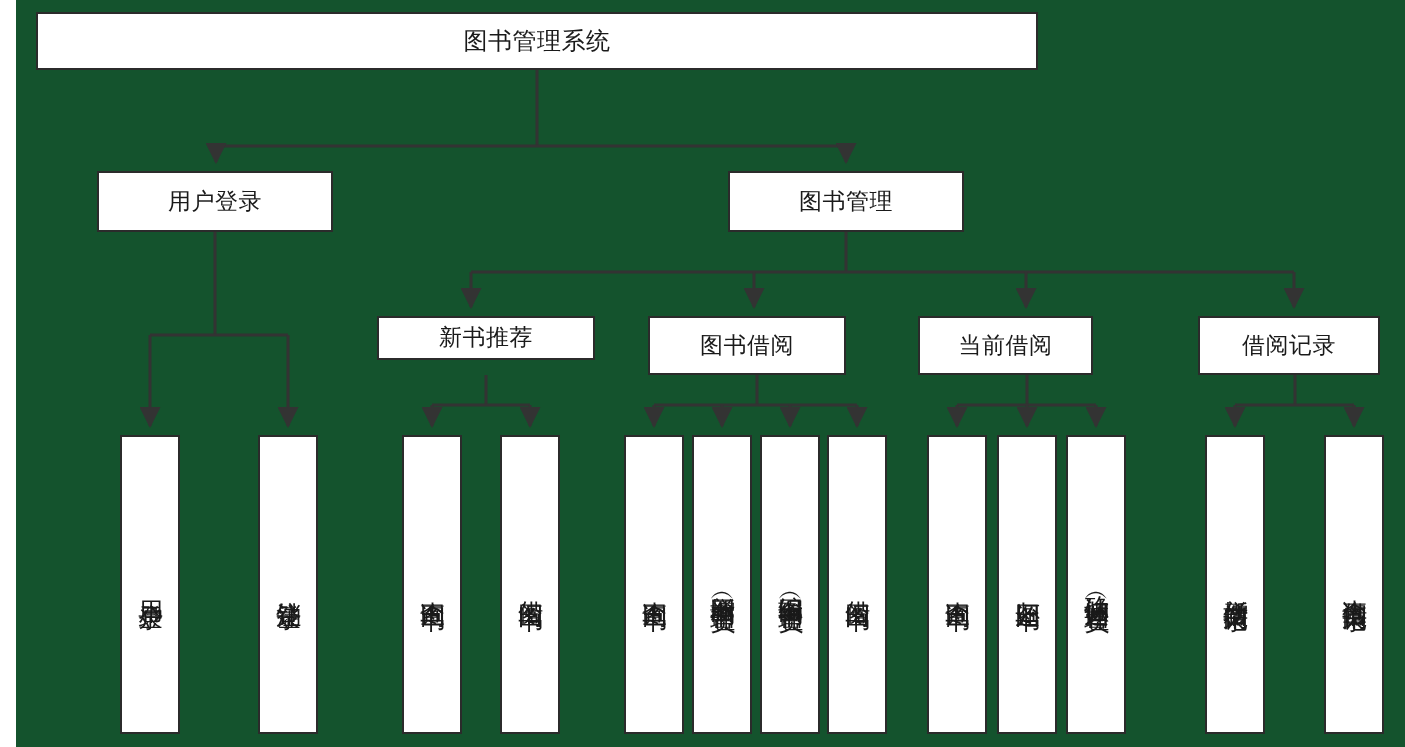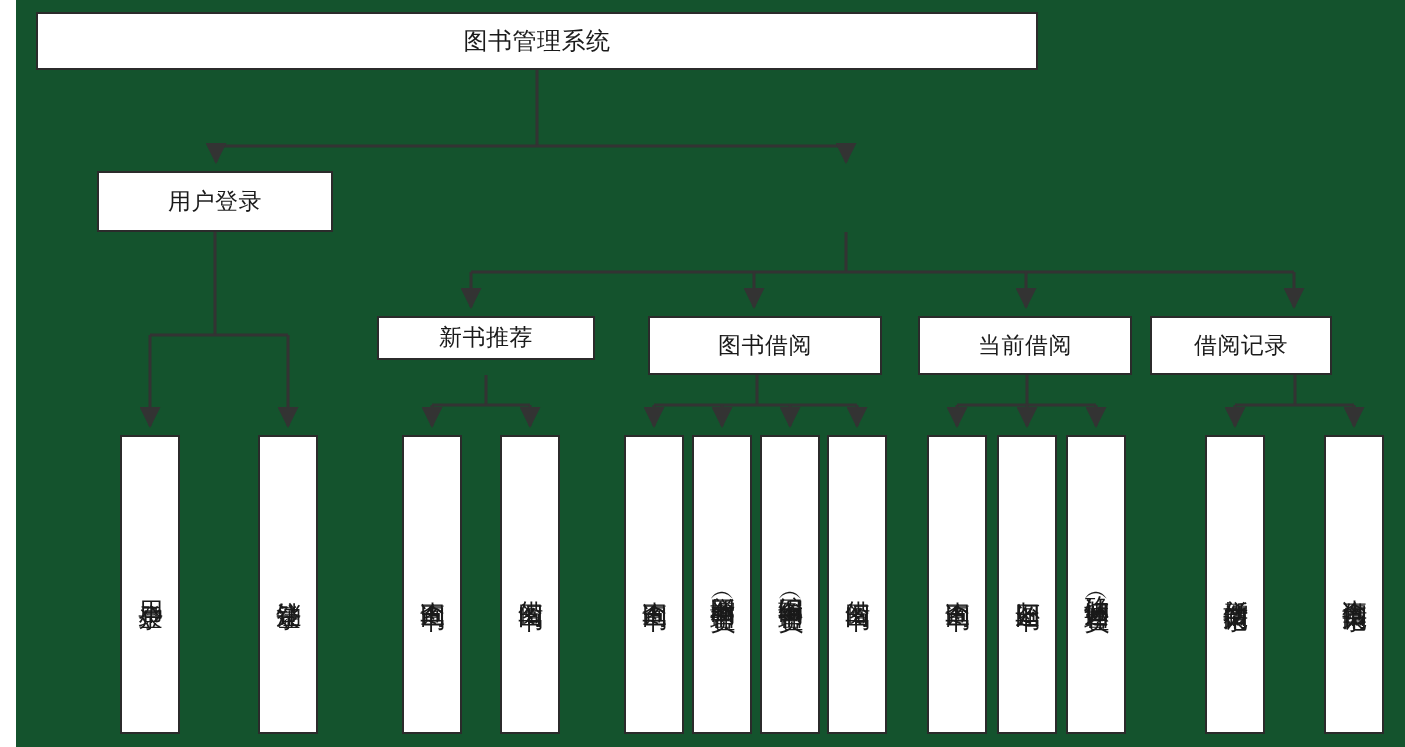--- a/index.html
+++ b/index.html
@@ -124,31 +124,34 @@
     </g>
   </svg>
 
   <div class="node root horiz" style="left: 20px; top: 12px; width: 1002px; height: 58px; border-color: rgb(43, 43, 43); background: rgb(255, 255, 255); color: rgb(26, 26, 26);">
     <span class="lbl">图书管理系统</span>
   </div>
 
   <div class="node horiz" style="left: 81px; top: 171px; width: 236px; height: 61px; border-color: rgb(43, 43, 43); background: rgb(255, 255, 255); color: rgb(26, 26, 26);">
     <span class="lbl">用户登录</span>
   </div>
+  <div class="node horiz" style="left: 712px; top: 171px; width: 236px; height: 61px; border-color: rgb(43, 43, 43); background: rgb(255, 255, 255); color: rgb(26, 26, 26);">
+    <span class="lbl">图书管理</span>
+  </div>
 
   <div class="node horiz" style="left: 361px; top: 316px; width: 218px; height: 44px; border-color: rgb(43, 43, 43); background: rgb(255, 255, 255); color: rgb(26, 26, 26);">
     <span class="lbl">新书推荐</span>
   </div>
-  <div class="node horiz" style="left: 632px; top: 316px; width: 234px; height: 59px; border-color: rgb(43, 43, 43); background: rgb(255, 255, 255); color: rgb(26, 26, 26);">
+  <div class="node horiz" style="left: 632px; top: 316px; width: 198px; height: 59px; border-color: rgb(43, 43, 43); background: rgb(255, 255, 255); color: rgb(26, 26, 26);">
     <span class="lbl">图书借阅</span>
   </div>
-  <div class="node horiz" style="left: 902px; top: 316px; width: 214px; height: 59px; border-color: rgb(43, 43, 43); background: rgb(255, 255, 255); color: rgb(26, 26, 26);">
+  <div class="node horiz" style="left: 902px; top: 316px; width: 175px; height: 59px; border-color: rgb(43, 43, 43); background: rgb(255, 255, 255); color: rgb(26, 26, 26);">
     <span class="lbl">当前借阅</span>
   </div>
-  <div class="node horiz" style="left: 1134px; top: 316px; width: 182px; height: 59px; border-color: rgb(43, 43, 43); background: rgb(255, 255, 255); color: rgb(26, 26, 26);">
+  <div class="node horiz" style="left: 1182px; top: 316px; width: 182px; height: 59px; border-color: rgb(43, 43, 43); background: rgb(255, 255, 255); color: rgb(26, 26, 26);">
     <span class="lbl">借阅记录</span>
   </div>
 
   <div class="node vert" style="left: 104px; top: 435px; width: 60px; height: 299px; border-color: rgb(43, 43, 43); background: rgb(255, 255, 255); color: rgb(26, 26, 26);">
     <span class="lbl">用户登录</span>
   </div>
   <div class="node vert" style="left: 242px; top: 435px; width: 60px; height: 299px; border-color: rgb(43, 43, 43); background: rgb(255, 255, 255); color: rgb(26, 26, 26);">
     <span class="lbl">注销登录</span>
   </div>
   <div class="node vert" style="left: 386px; top: 435px; width: 60px; height: 299px; border-color: rgb(43, 43, 43); background: rgb(255, 255, 255); color: rgb(26, 26, 26);">

